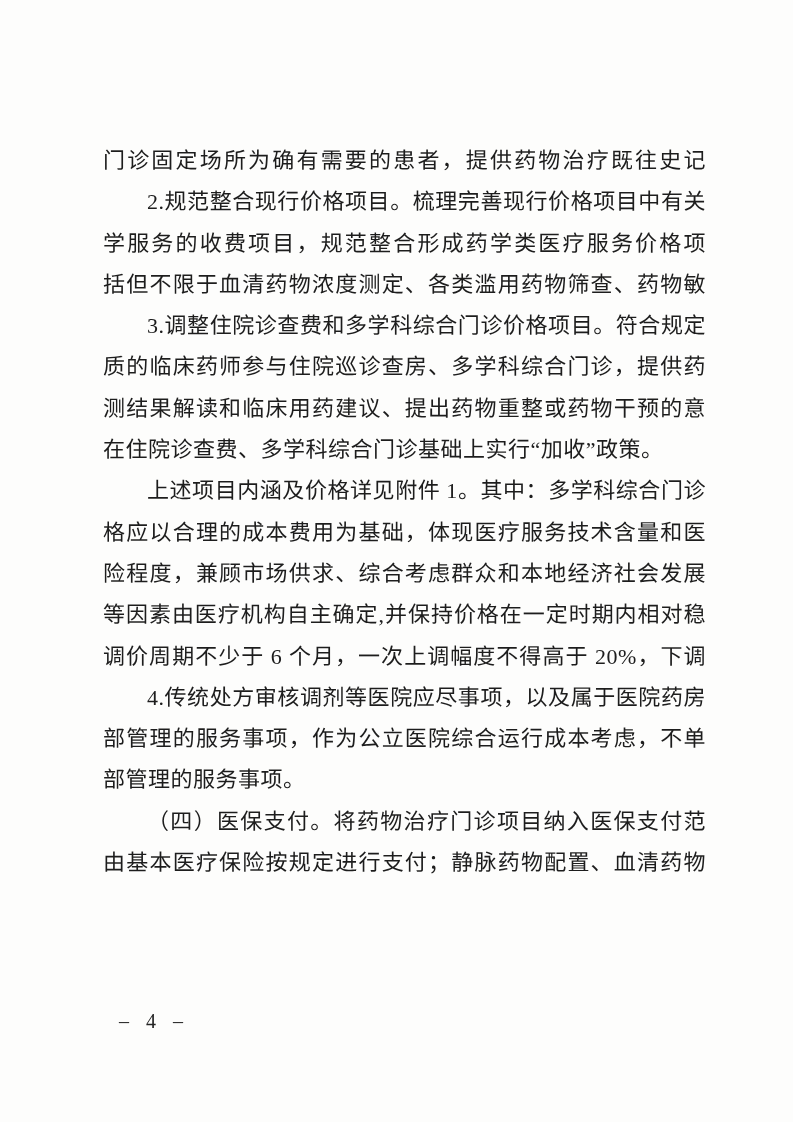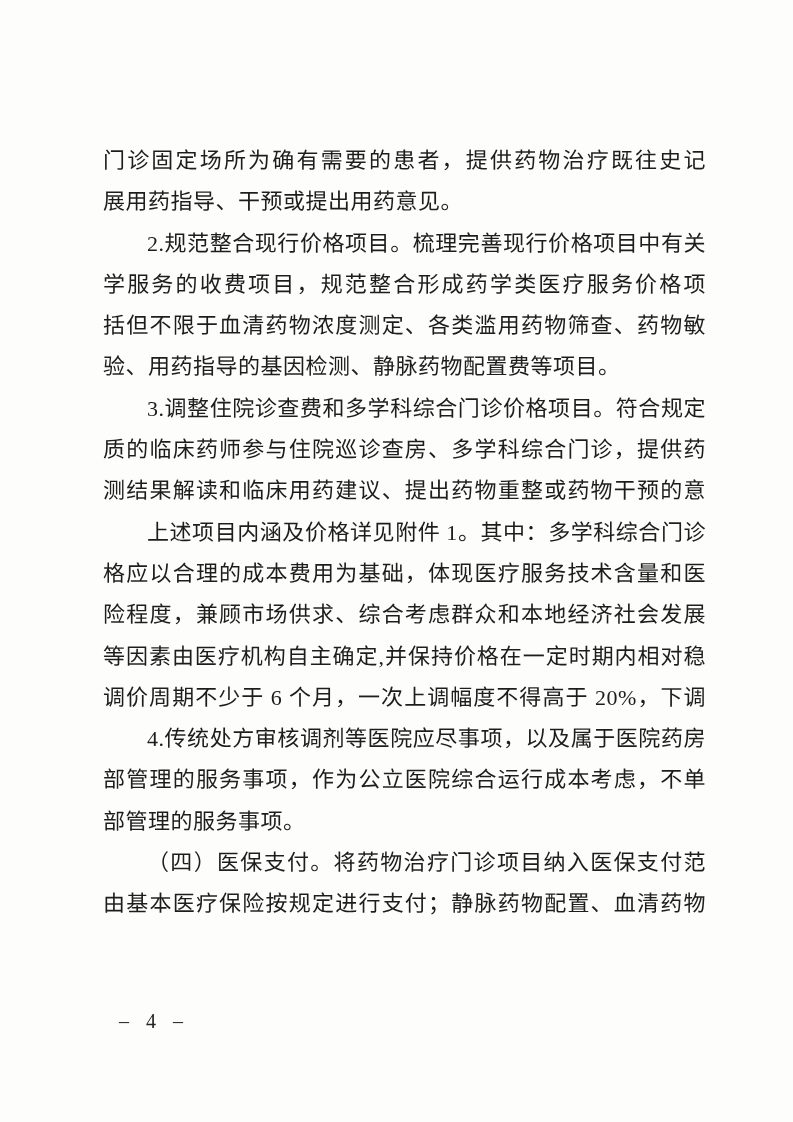--- a/index.html
+++ b/index.html
@@ -48,28 +48,27 @@
     letter-spacing:6px;
     color:#242424;
   }
 </style>
 </head>
 <body>
 
 <div class="page">
   <div class="content" id="content">
       <div class="line just">门诊固定场所为确有需要的患者，提供药物治疗既往史记录，开</div>
-      <div class="line">展用药指导、干预或提出用药意见。</div>
       <div class="line indent just">2.规范整合现行价格项目。梳理完善现行价格项目中有关药</div>
       <div class="line just">学服务的收费项目，规范整合形成药学类医疗服务价格项目，包</div>
       <div class="line just">括但不限于血清药物浓度测定、各类滥用药物筛查、药物敏感试</div>
-      <div class="line">验、用药指导的基因检测、静脉药物配置费等项目。</div>
       <div class="line indent just">3.调整住院诊查费和多学科综合门诊价格项目。符合规定资</div>
       <div class="line just">质的临床药师参与住院巡诊查房、多学科综合门诊，提供药物检</div>
       <div class="line just">测结果解读和临床用药建议、提出药物重整或药物干预的意见，</div>
+      <div class="line">在住院诊查费、多学科综合门诊基础上实行“加收”政策。</div>
       <div class="line indent just">上述项目内涵及价格详见附件 1。其中：多学科综合门诊价</div>
       <div class="line just">格应以合理的成本费用为基础，体现医疗服务技术含量和医疗风</div>
       <div class="line just">险程度，兼顾市场供求、综合考虑群众和本地经济社会发展水平</div>
       <div class="line just">等因素由医疗机构自主确定,并保持价格在一定时期内相对稳定，</div>
       <div class="line just">调价周期不少于 6 个月，一次上调幅度不得高于 20%，下调不限。</div>
       <div class="line indent just">4.传统处方审核调剂等医院应尽事项，以及属于医院药房内</div>
       <div class="line just">部管理的服务事项，作为公立医院综合运行成本考虑，不单独设</div>
       <div class="line">部管理的服务事项。</div>
       <div class="line indent just">（四）医保支付。将药物治疗门诊项目纳入医保支付范围，</div>
       <div class="line just">由基本医疗保险按规定进行支付；静脉药物配置、血清药物浓度</div>

